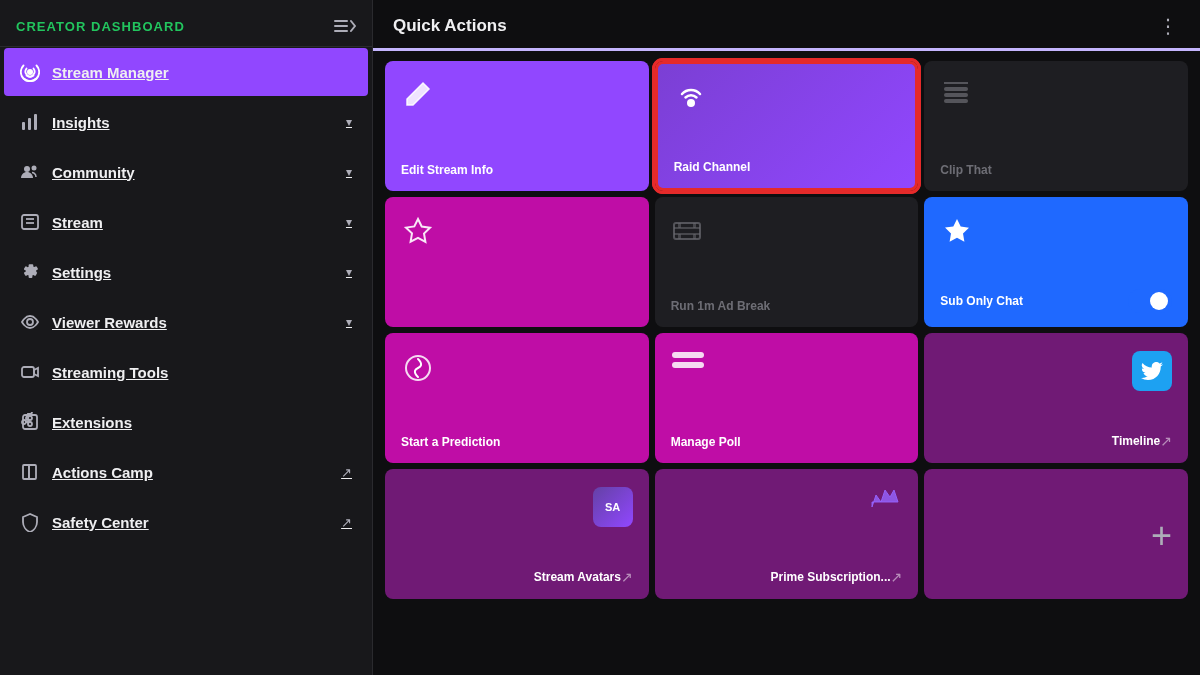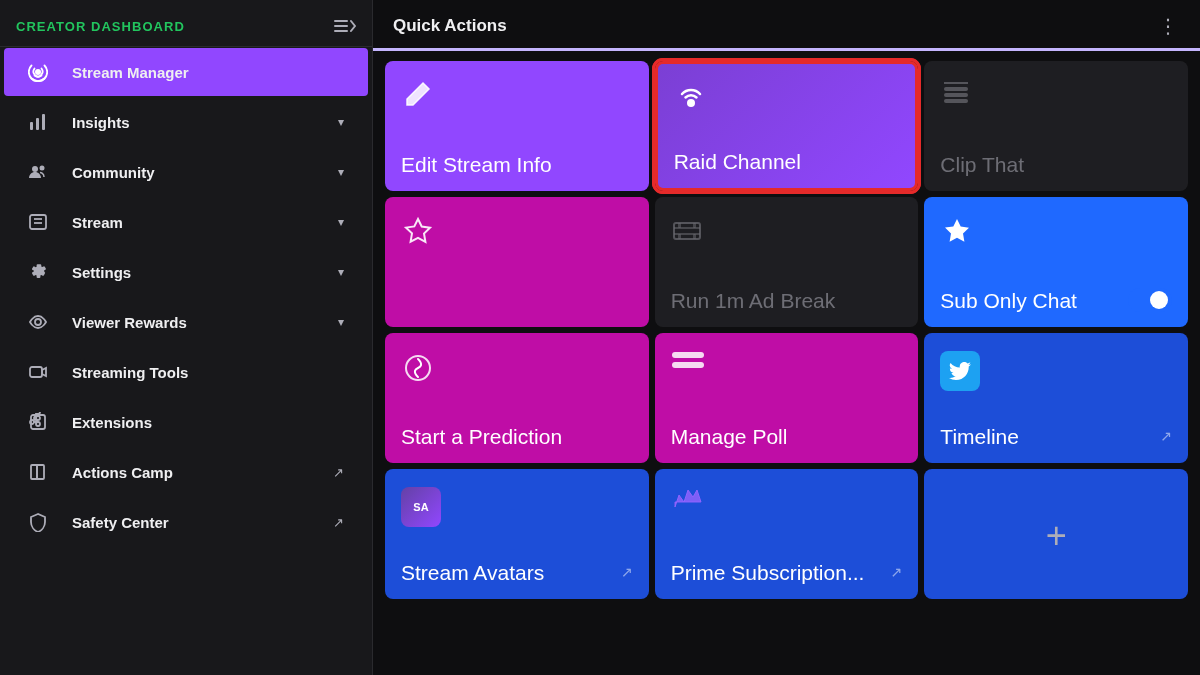--- a/index.html
+++ b/index.html
@@ -40,25 +40,26 @@
       border: none;
       color: #adadb8;
       cursor: pointer;
       font-size: 18px;
       display: flex;
       align-items: center;
     }
     .sidebar-item {
       display: flex;
       align-items: center;
-      padding: 14px 24px;
+      padding: 14px 16px;
       cursor: pointer;
-      gap: 24px;
+      gap: 12px;
       border-radius: 4px;
       margin: 1px 4px;
+      text-decoration: underline;
     }
     .sidebar-item.active {
       background: #9147ff;
       border-radius: 4px;
     }
     .sidebar-item-icon {
       width: 20px;
       height: 20px;
       display: flex;
       align-items: center;
@@ -124,38 +125,38 @@
       flex-direction: column;
       justify-content: space-between;
       min-height: 130px;
       cursor: pointer;
       position: relative;
     }
 
     .action-card.purple { background: #9147ff; }
     .action-card.magenta { background: #bf0da6; }
     .action-card.blue { background: #1f69ff; }
-    .action-card.dark { background: #1d4ed8; }
+    .action-card.dark { background: #701a75; align-items: flex-end; }
     .action-card.dark-inactive { background: #2a2a2e; opacity: 0.6; }
     .action-card.raid-highlighted {
       background: linear-gradient(135deg, #7b3fd4, #9147ff);
       border: 3px solid #e52a2a;
       outline: 3px solid #e52a2a;
       box-shadow: 0 0 0 3px #e52a2a;
     }
 
     .action-card-icon {
       font-size: 28px;
       line-height: 1;
       color: rgba(255,255,255,0.9);
       margin-bottom: 8px;
     }
     .action-card-label {
-      font-size: 21px;
-      font-weight: 400;
+      font-size: 12px;
+      font-weight: 700;
       color: #fff;
       line-height: 1.2;
     }
     .action-card-label.dim { color: #adadb8; }
 
     .action-card-bottom {
       display: flex;
       align-items: center;
       justify-content: space-between;
     }

